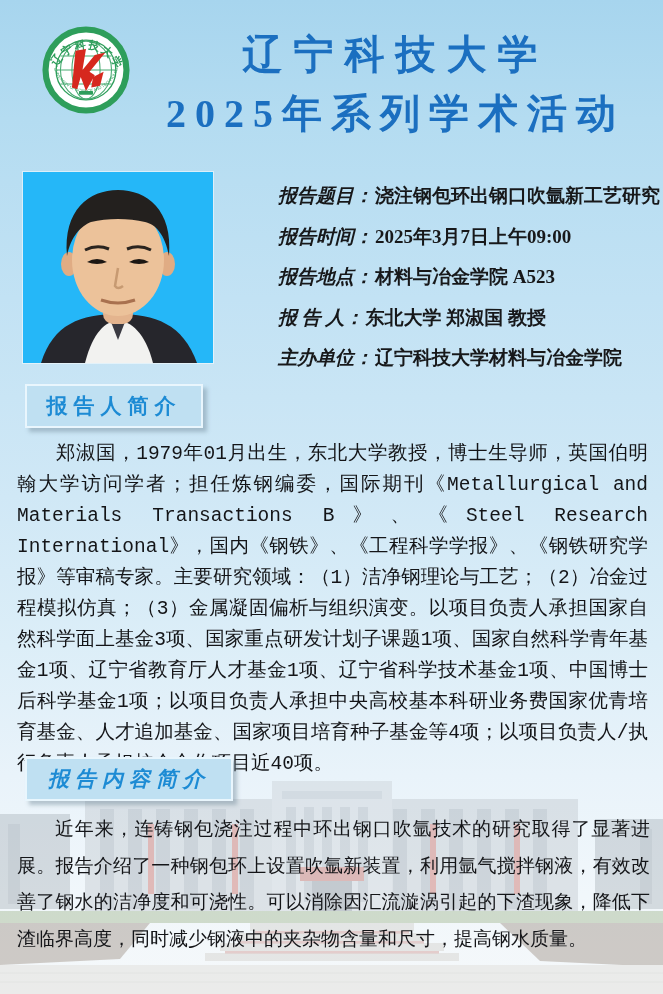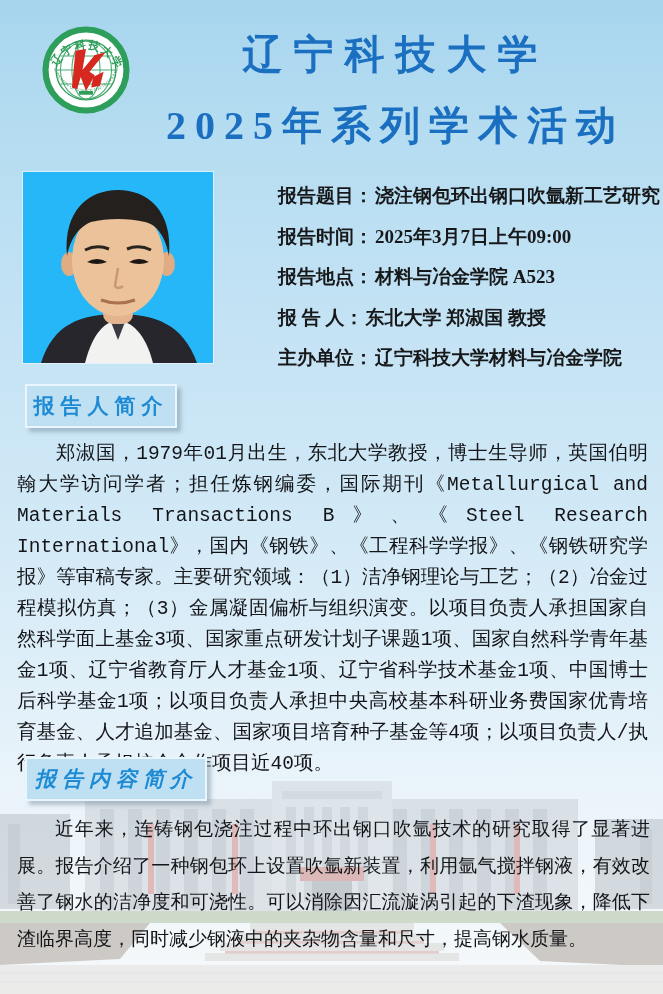--- a/index.html
+++ b/index.html
@@ -19,37 +19,37 @@
   
   .header{position:absolute;left:0;top:0;width:663px;height:150px;}
   .logo{position:absolute;left:42px;top:26px;width:88px;height:88px;}
   .titles{position:absolute;left:138px;top:30px;width:515px;text-align:center;}
   .title-line1{
     font-size:40px;font-weight:bold;color:#1b6fc0;
     letter-spacing:11px;line-height:50px;white-space:nowrap;
   }
   .title-line2{
     font-size:40px;font-weight:bold;color:#1b6fc0;
-    letter-spacing:9px;line-height:52px;white-space:nowrap;margin-top:20px;
+    letter-spacing:9px;line-height:52px;white-space:nowrap;margin-top:8px;
   }
   
   .photo{position:absolute;left:23px;top:172px;width:190px;height:191px;box-shadow:0 0 0 1px rgba(255,255,255,.5);}
   
   .details{position:absolute;left:278px;top:176px;width:378px;}
   .detail-row{height:40.5px;display:flex;align-items:center;
     font-size:19px;font-weight:bold;white-space:nowrap;}
-  .detail-label{flex:none;}
+  .detail-label{flex:none;font-style:italic;}
   .detail-value{margin-left:2px;}
   
   .badge{
     position:absolute;height:40px;display:flex;align-items:center;justify-content:center;
     background:#bfe0f2;border:2px solid #e9f6fd;
     box-shadow:4px 4px 4px rgba(110,135,150,.45);
     color:#1d8bd4;font-size:21px;font-weight:bold;letter-spacing:6px;
-    padding:0 10px;white-space:nowrap;
+    padding:0 23px;white-space:nowrap;
   }
   .badge1{left:25px;top:384px;width:128px;}
   .badge2{left:25px;top:757px;width:158px;font-style:italic;}
   
   .para{
     position:absolute;text-align:justify;color:#141518;
     font-family:Liberation Mono, monospace;
   }
   .bio{left:17px;top:439px;width:631px;font-size:19.5px;line-height:31px;text-indent:2em;}
   .content{left:17px;top:812px;width:633px;font-size:19px;line-height:36.5px;text-indent:2em;}

